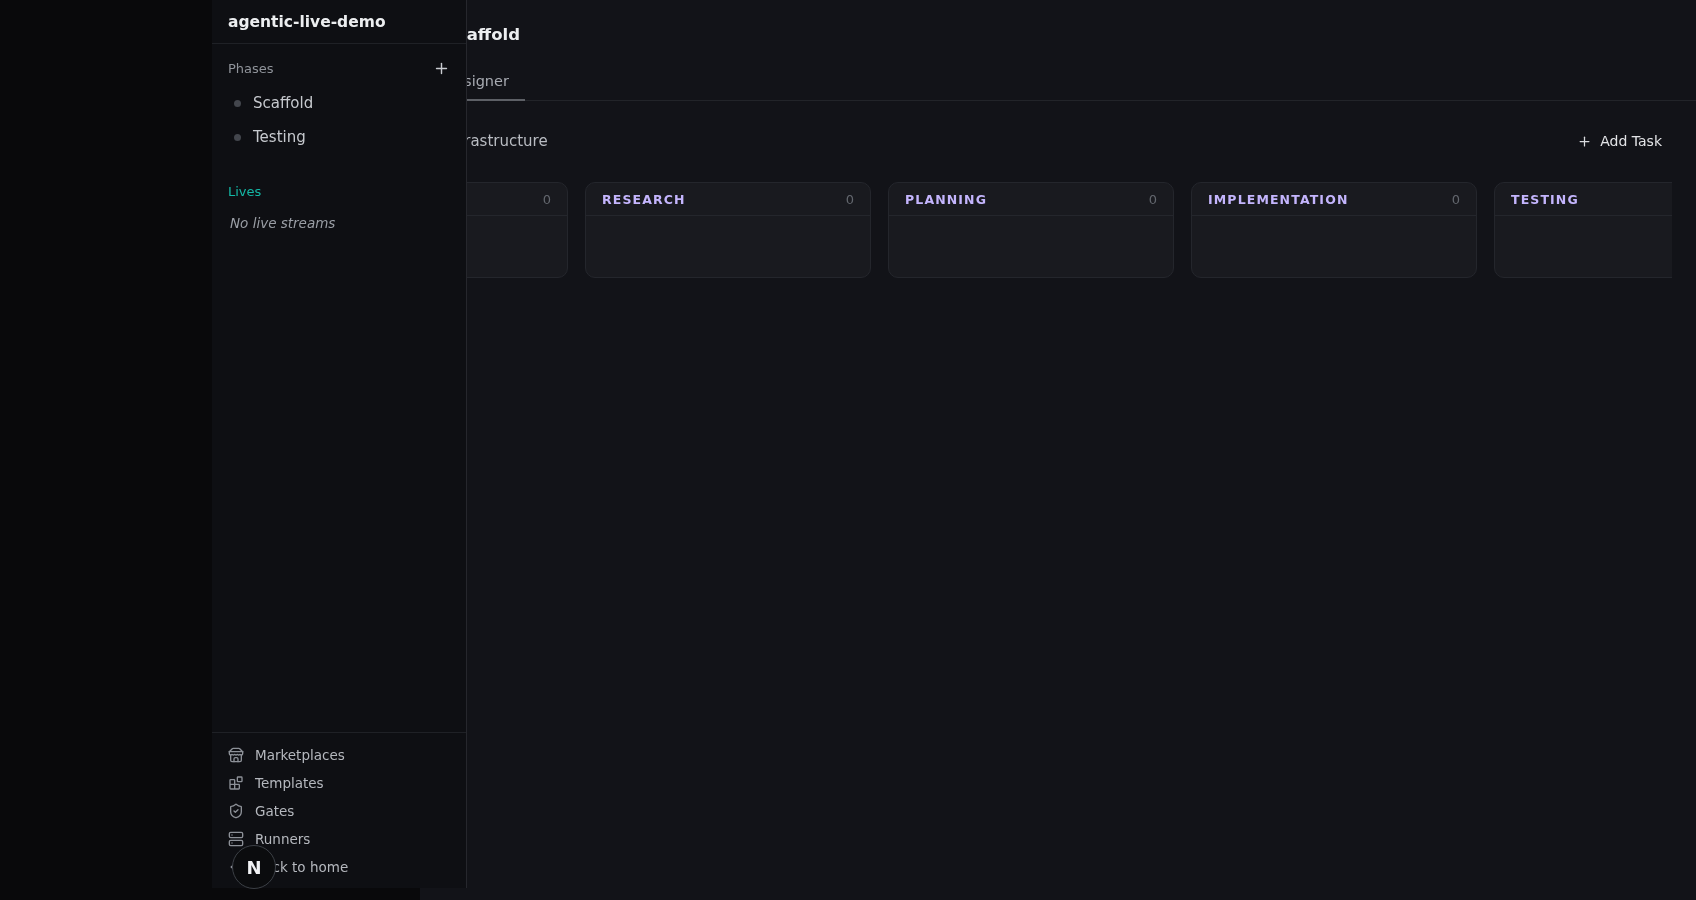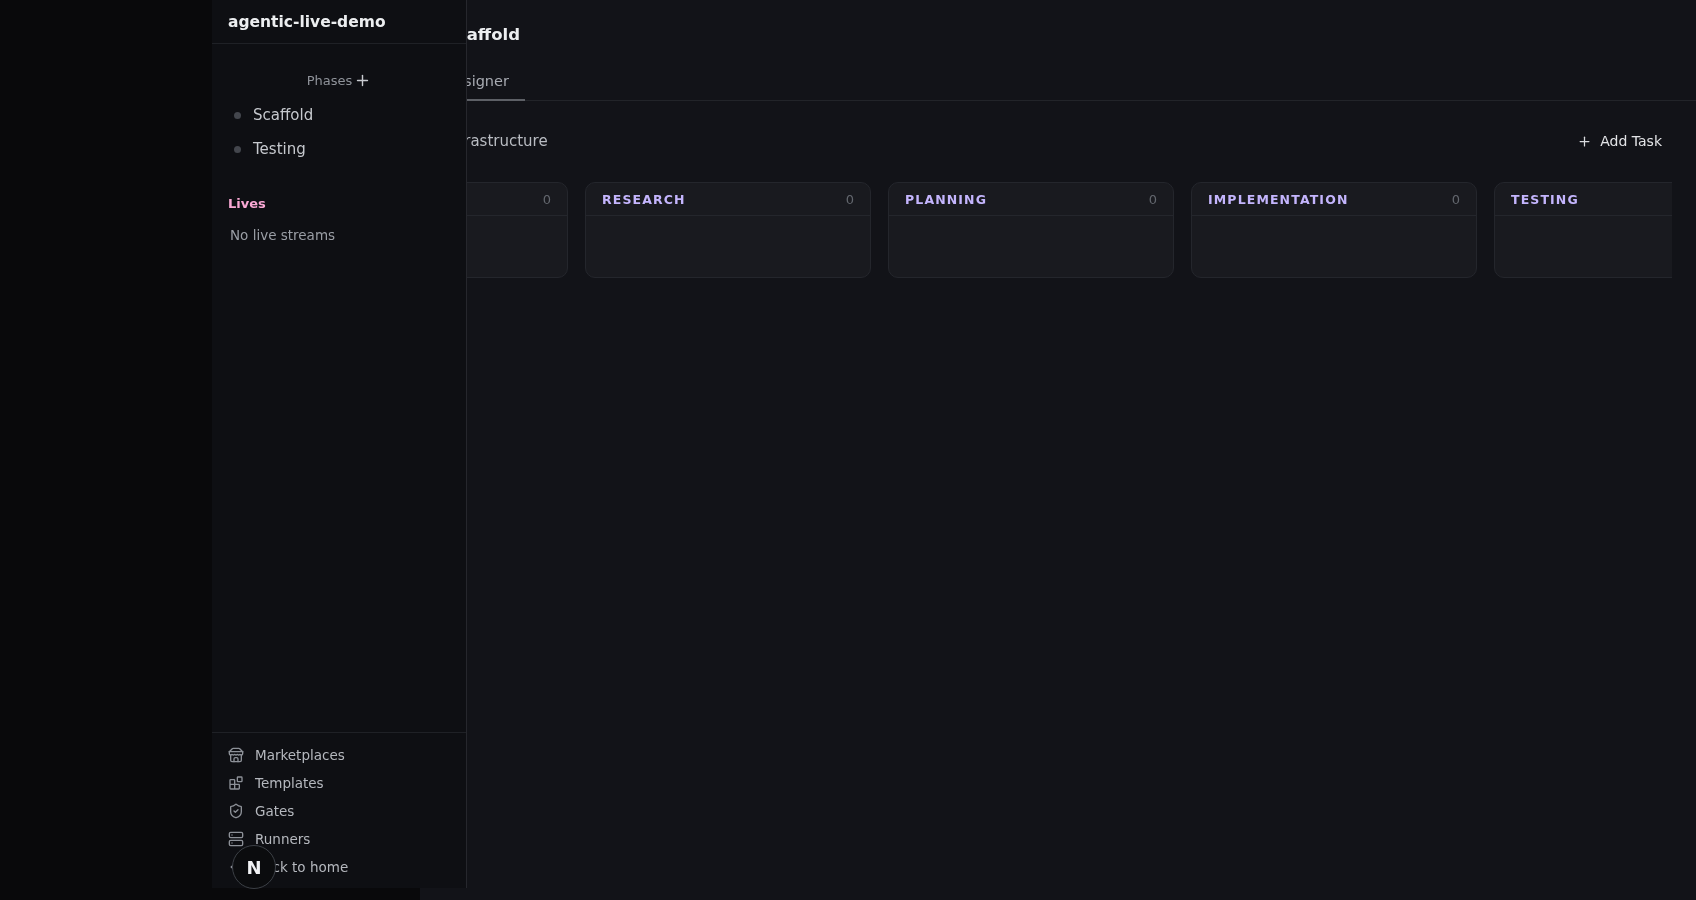--- a/index.html
+++ b/index.html
@@ -71,38 +71,38 @@
   .drawer {
     position:absolute; left:212px; top:0; width:255px; height:888px;
     background:#0e0f13; border-right:1px solid #26272d; z-index:5;
   }
   .drawer-title {
     height:44px; display:flex; align-items:center; padding:0 16px;
     font-size:15.5px; font-weight:bold; color:#eceef0;
     border-bottom:1px solid #1f2126; white-space:nowrap;
   }
   .phases-head {
-    margin:26px 14px 0 16px; height:20px;
-    display:flex; align-items:center; justify-content:center;
+    margin:14px 14px 0 16px; height:20px;
+    display:flex; align-items:center; justify-content:space-between;
   }
   .group-label { font-size:13px; color:#8f939a; }
   .plus-btn {
     background:transparent; border:none; cursor:pointer; padding:2px;
     display:flex; align-items:center;
   }
   .plus-btn svg { stroke:#c9ccd1; }
   .phase-list { margin-top:8px; }
   .phase-item {
     height:34px; display:flex; align-items:center; gap:12px;
     padding-left:22px; cursor:pointer;
   }
   .phase-dot { width:7px; height:7px; border-radius:50%; background:#43464d; }
   .phase-label { font-size:15px; color:#c6c9ce; }
-  .lives-label { margin:30px 0 0 16px; font-size:13px; color:#f9a8d4;font-weight:bold; }
-  .lives-empty { margin:16px 0 0 18px; font-size:13.5px; color:#9a9ea5; }
+  .lives-label { margin:30px 0 0 16px; font-size:13px; color:#14b8a6; }
+  .lives-empty { margin:16px 0 0 18px; font-size:13.5px; color:#9a9ea5;font-style:italic; }
 
   .drawer-footer {
     position:absolute; left:0; right:0; bottom:7px;
     border-top:1px solid #1f2126; padding-top:8px;
   }
   .f-item {
     height:28px; display:flex; align-items:center; gap:11px;
     padding:0 16px; font-size:13.5px; color:#b5b8be; cursor:pointer;
     white-space:nowrap;
     text-align:center;

